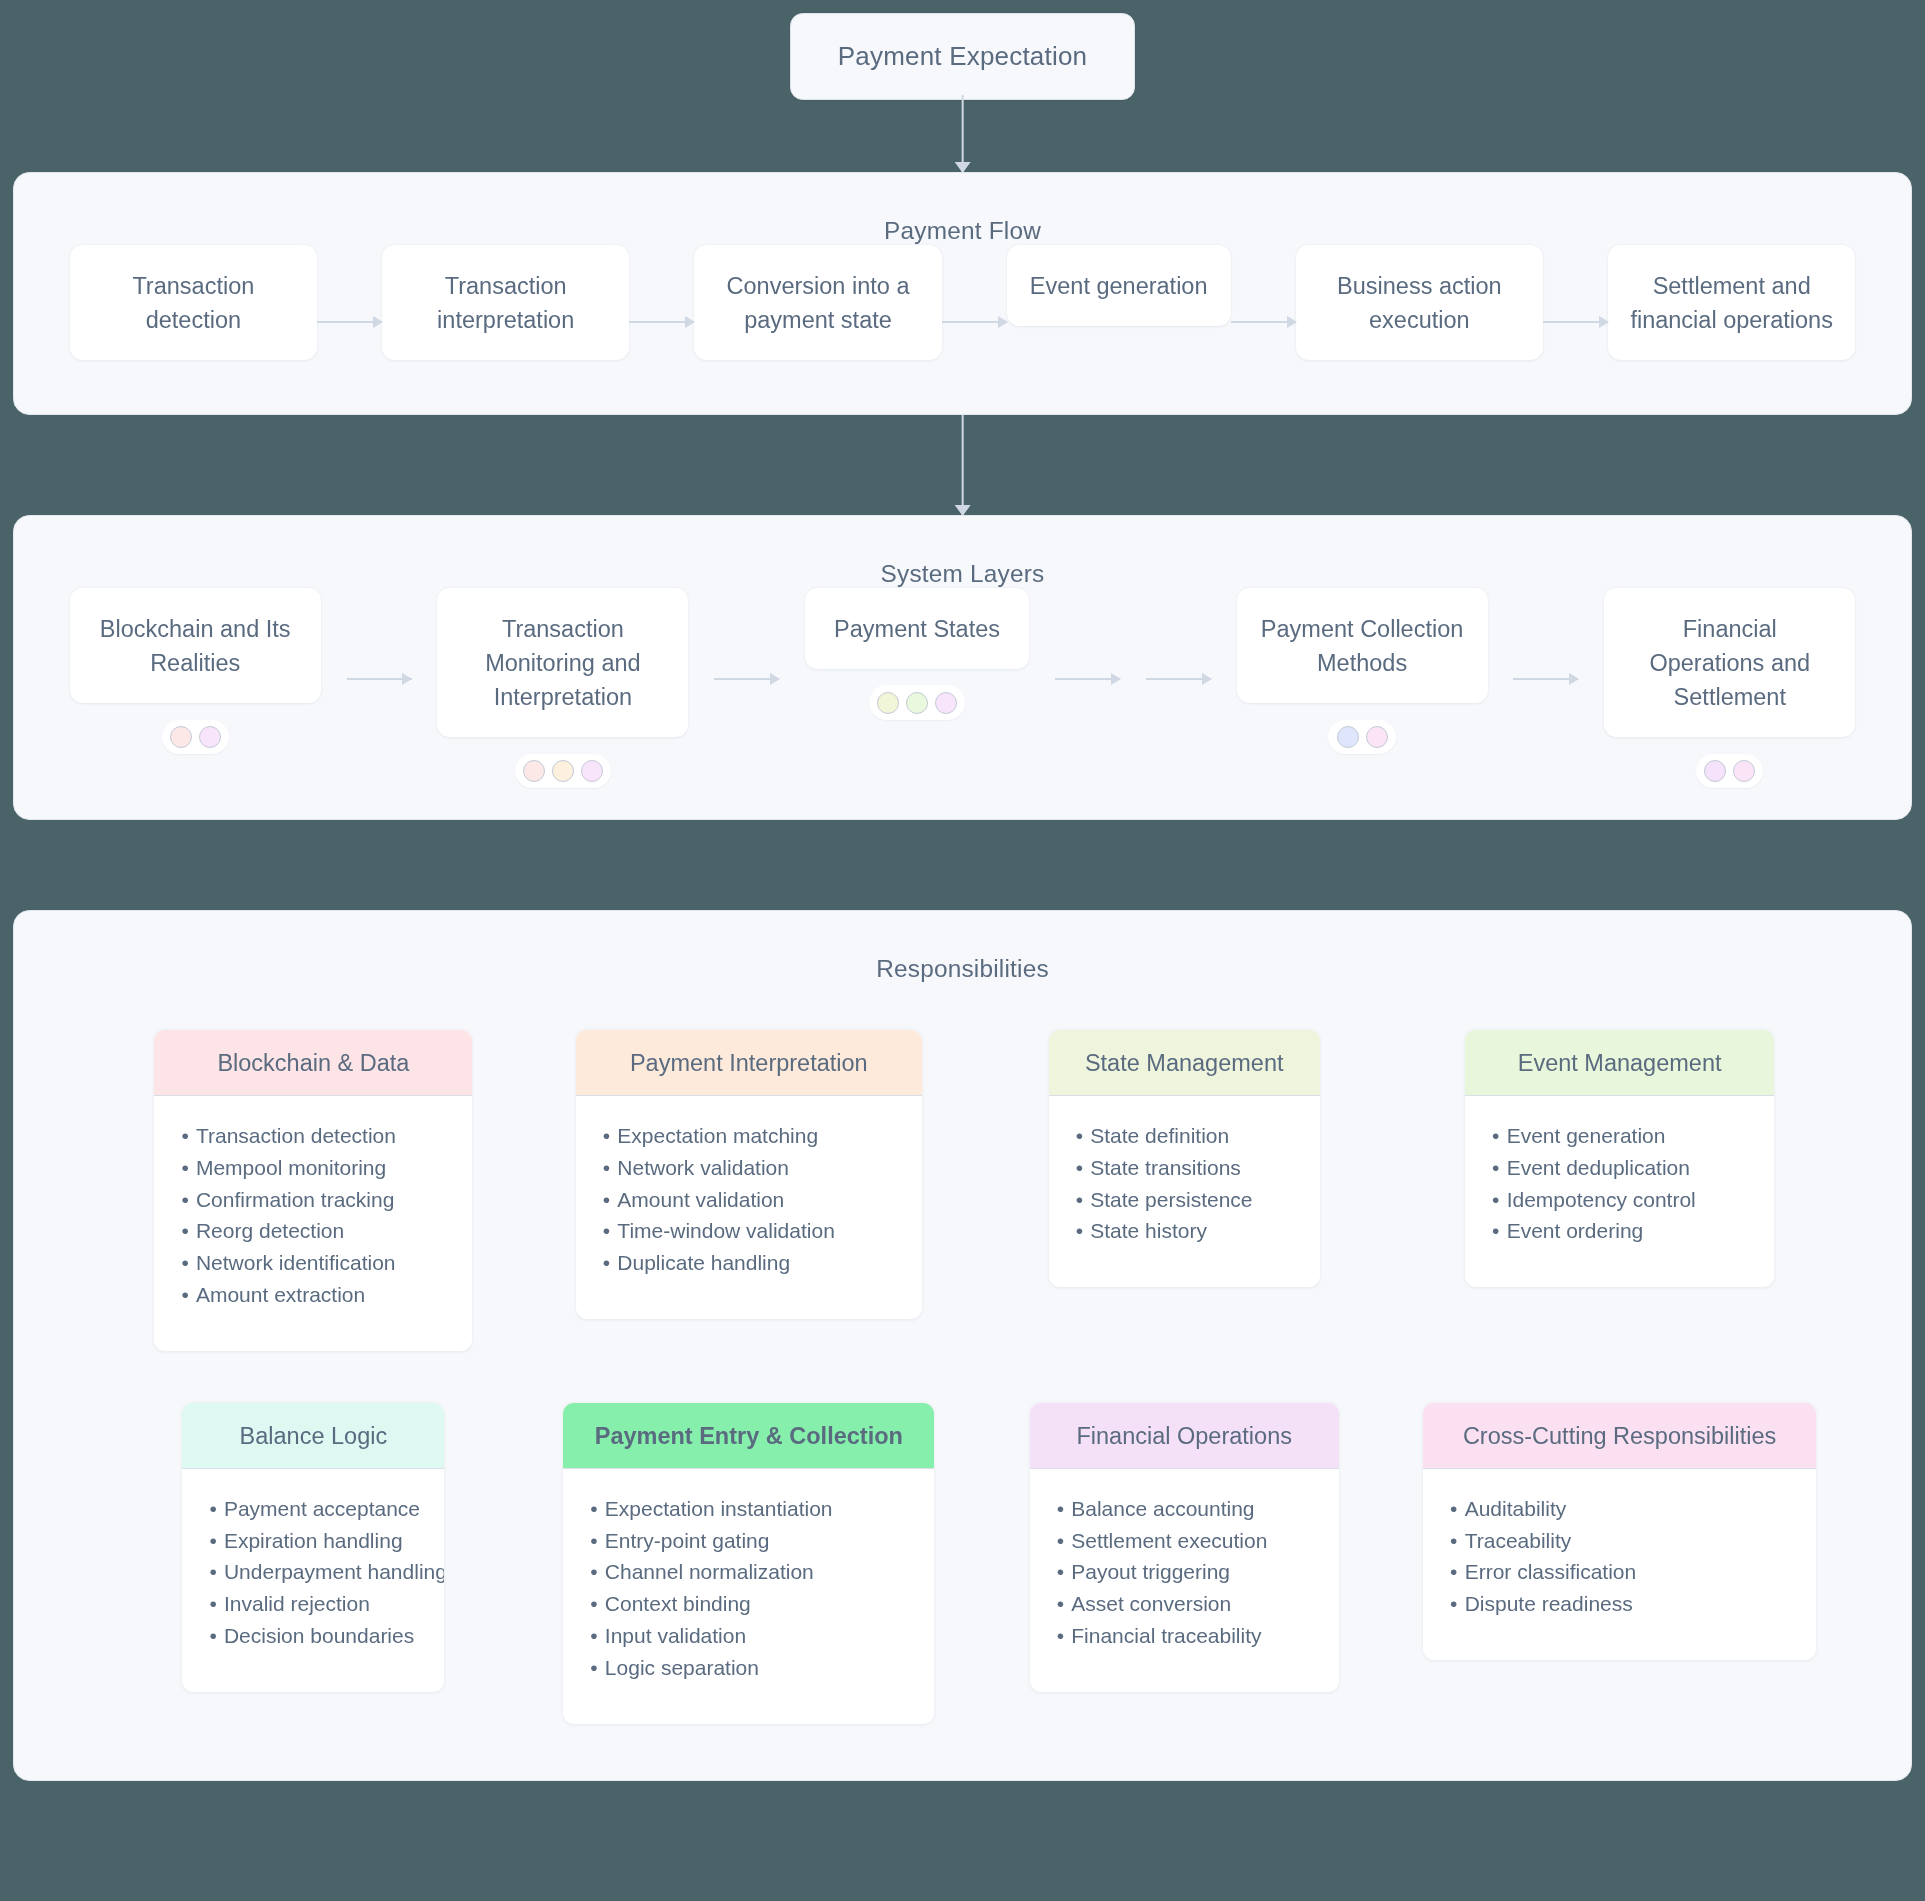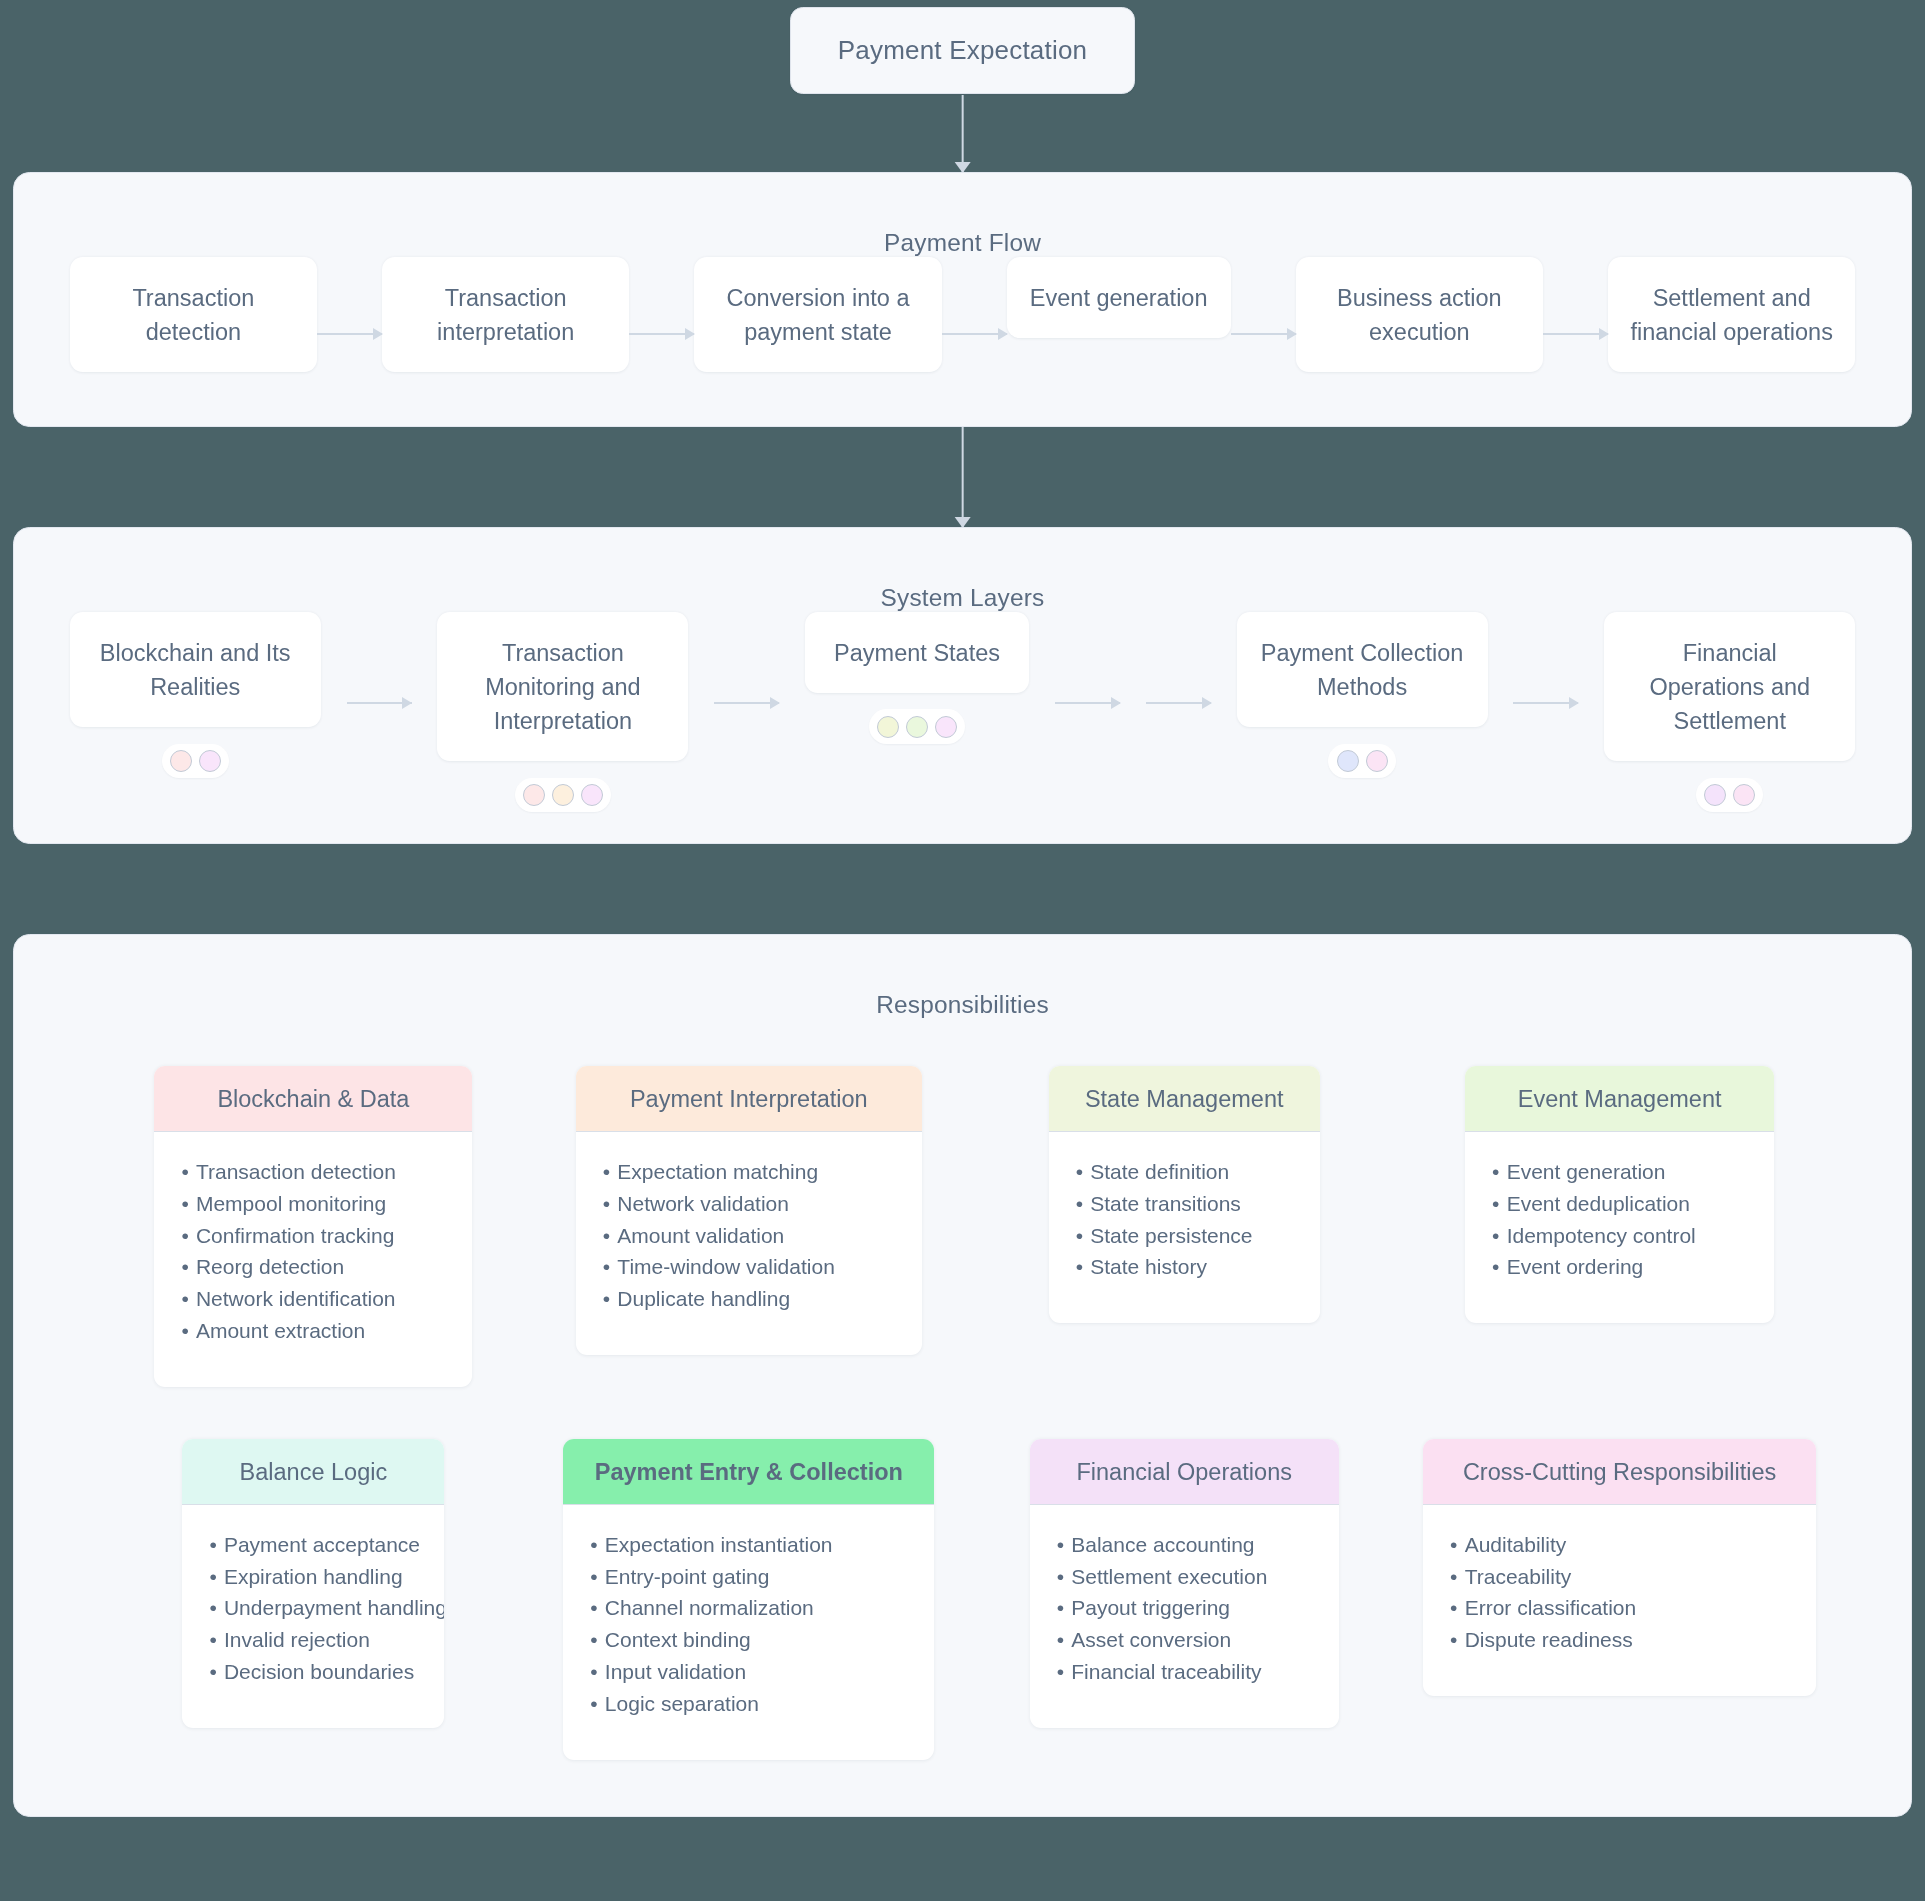--- a/index.html
+++ b/index.html
@@ -18,21 +18,21 @@
 
   
   .top-wrap {
     height: 172px;
     display: flex;
     justify-content: center;
     align-items: flex-start;
     position: relative;
   }
   .top-node {
-    margin-top: 7px;
+    margin-top: 13px;
     background: #f6f8fb;
     border: 0.9px solid #dfe4ec;
     border-radius: 12.7px;
     padding: 27px 47px;
     font-size: 26px;
     color: #5a6b80;
     letter-spacing: 0.2px;
     box-shadow: 0 0.9px 1.8px rgba(20,40,60,.05);
   }
   .vconn {
@@ -60,21 +60,21 @@
     background: #f6f8fb;
     border: 0.9px solid #e3e8f0;
     border-radius: 16.3px;
     margin: 0 12.7px;
     position: relative;
   }
   .band-title {
     text-align: center;
     font-size: 24.4px;
     color: #5a6b80;
-    padding-top: 56px;
+    padding-top: 44px;
     letter-spacing: 0.2px;
   }
 
   
   .chain {
     display: flex;
     align-items: flex-start;
     justify-content: space-between;
     padding: 0 56px;
   }

